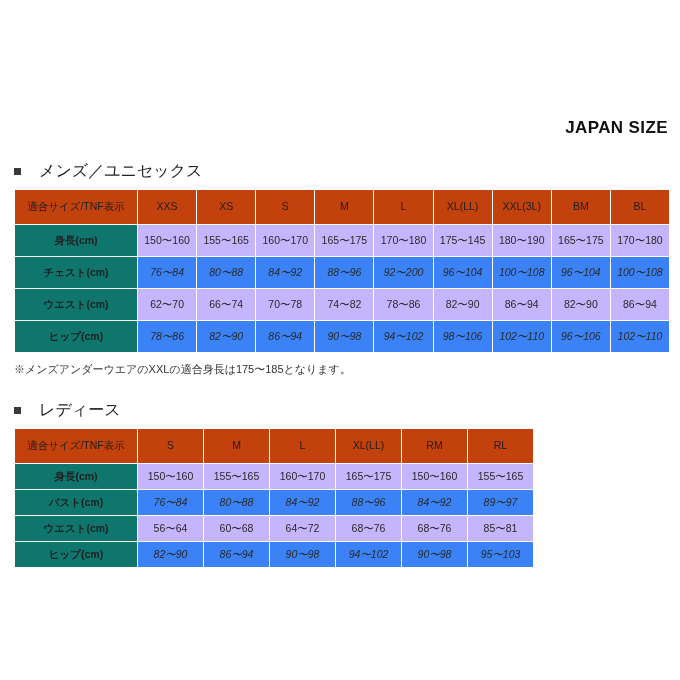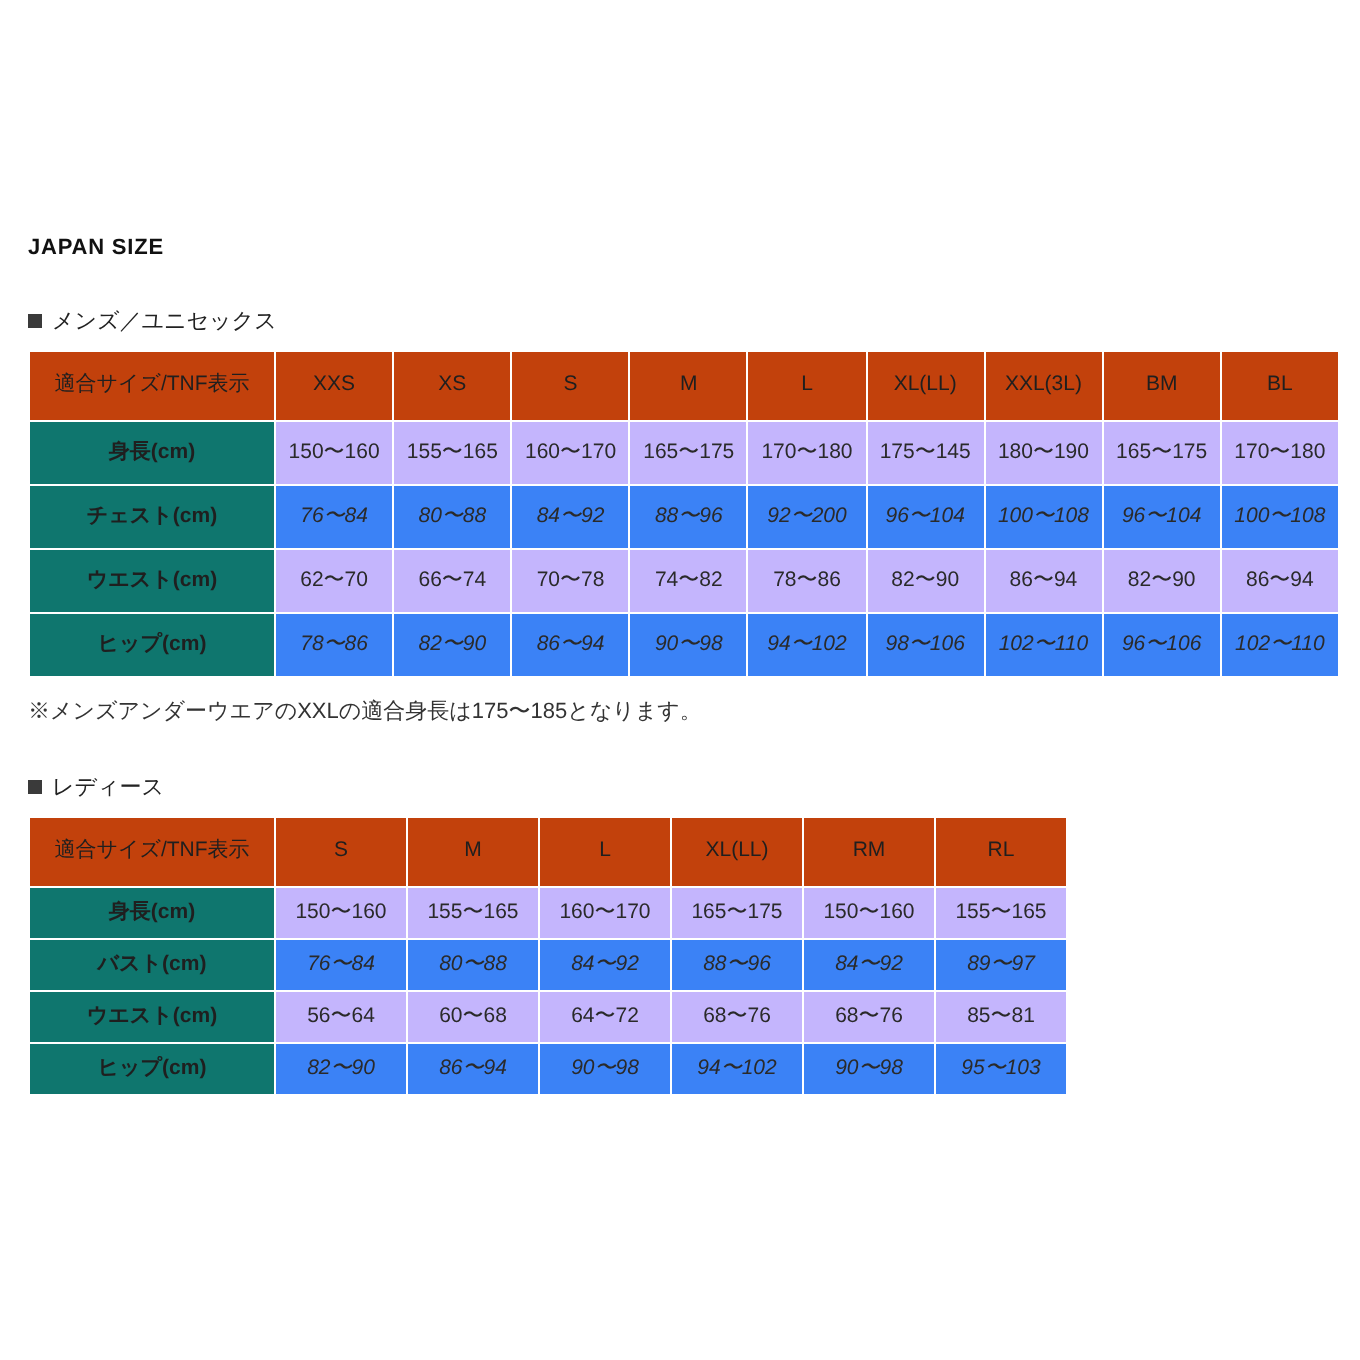--- a/index.html
+++ b/index.html
@@ -15,34 +15,35 @@
     overflow: hidden;
   }
   .page {
     position: relative;
     width: 680px;
     height: 680px;
     box-sizing: border-box;
     padding: 0 12px;
   }
   .title {
-    font-size: 11px;
+    font-size: 17px;
     font-weight: bold;
     letter-spacing: 0.4px;
     color: #111111;
     margin: 118px 0 0 0;
     padding-left: 2px;
+    text-align: right;
   }
   .section-label {
-    font-size: 11px;
+    font-size: 16px;
     color: #222222;
     margin: 23px 0 7px 2px;
     display: flex;
     align-items: center;
-    gap: 5px;
+    gap: 18px;
   }
   .sq {
     display: inline-block;
     width: 7px;
     height: 7px;
     background: #3a3a3a;
   }
   table {
     border-collapse: collapse;
     table-layout: fixed;

